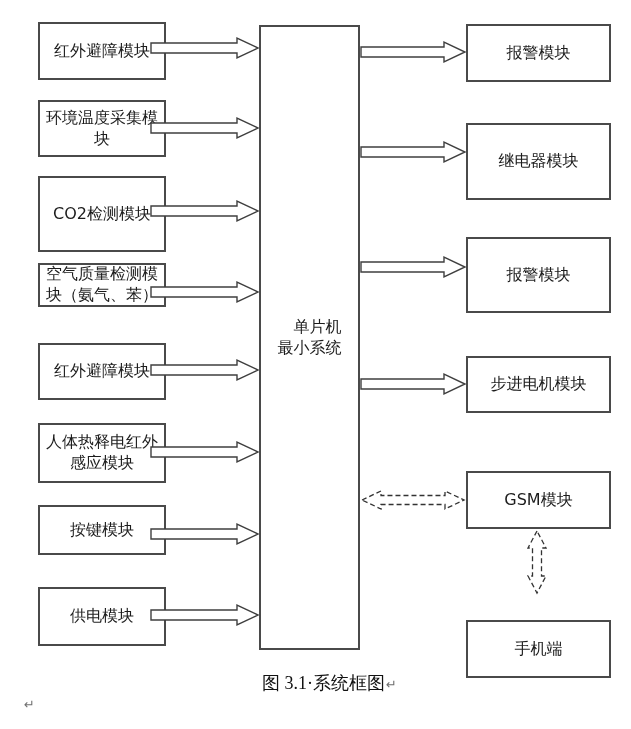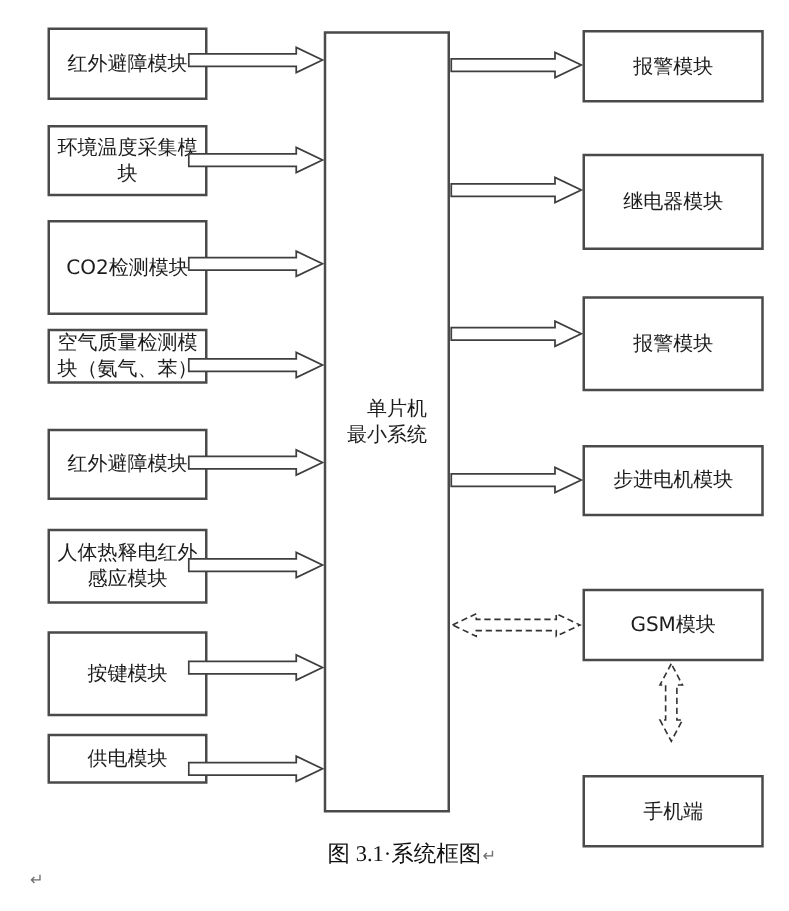--- a/index.html
+++ b/index.html
@@ -76,24 +76,24 @@
   </div>
   <div class="box left-box" style="top:263px;height:44px">
     <span>空气质量检测模块（氨气、苯）</span>
   </div>
   <div class="box left-box" style="top:343px;height:57px">
     <span>红外避障模块</span>
   </div>
   <div class="box left-box" style="top:423px;height:60px">
     <span>人体热释电红外感应模块</span>
   </div>
-  <div class="box left-box" style="top:505px;height:68px">
+  <div class="box left-box" style="top:505px;height:50px">
     <span>按键模块</span>
   </div>
-  <div class="box left-box" style="top:587px;height:40px">
+  <div class="box left-box" style="top:587px;height:59px">
     <span>供电模块</span>
   </div>
 
   <div class="box center-box">
     <span class="prewrap">单片机
 最小系统</span>
   </div>
 
   <div class="box right-box" style="top:24px;height:58px">
     <span>报警模块</span>

